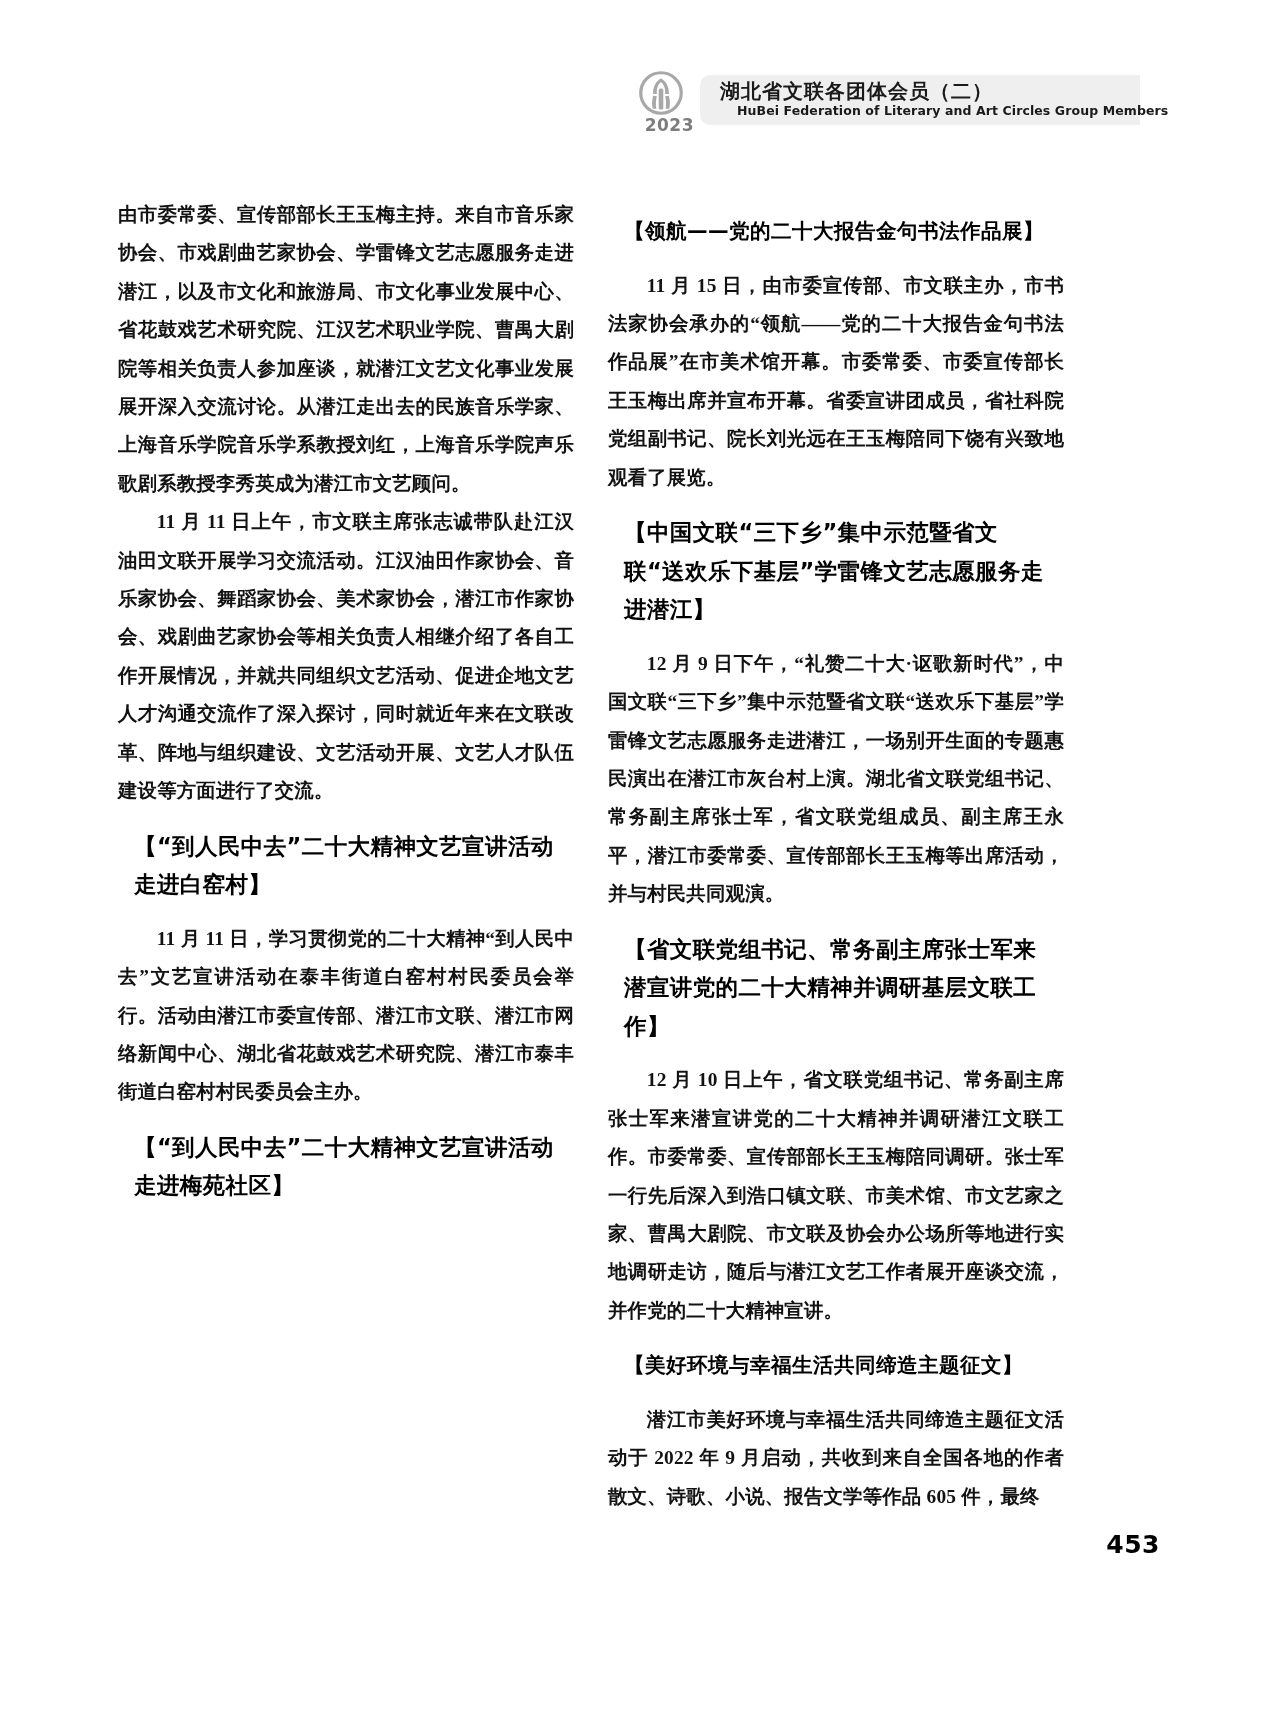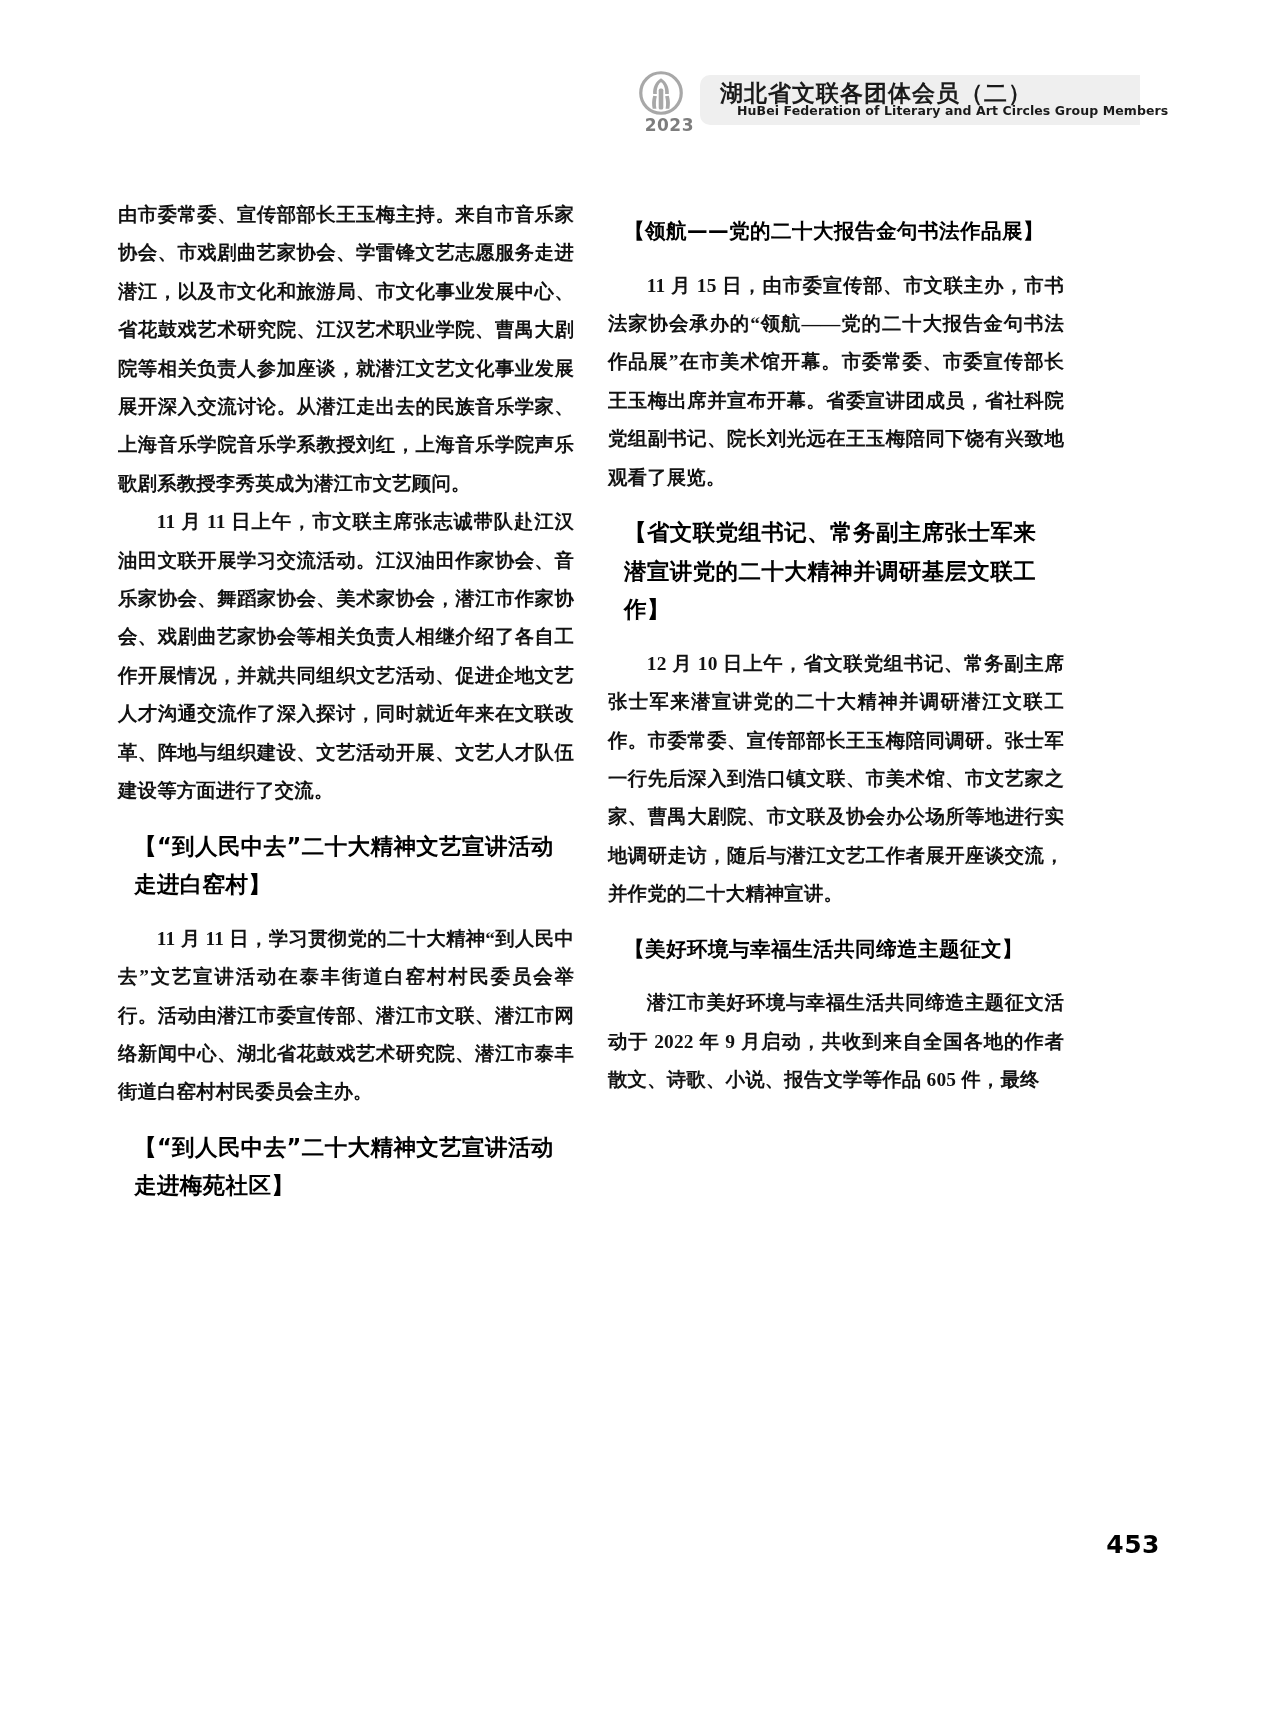--- a/index.html
+++ b/index.html
@@ -62,21 +62,21 @@
     color: #7d7d7d;
     line-height: 20px;
     margin-top: -1px;
   }
   .header-title {
     position: absolute;
     left: 100px;
     top: 8px;
     font-family: "DejaVu Sans", sans-serif;
     font-weight: bold;
-    font-size: 23px;
+    font-size: 20px;
     letter-spacing: 1px;
     color: #1a1a1a;
     white-space: nowrap;
   }
   .header-subtitle {
     position: absolute;
     left: 117px;
     top: 33px;
     font-family: "DejaVu Sans", sans-serif;
     font-weight: bold;
@@ -186,20 +186,22 @@
 
       <h2 class="sec gap-before">【“到人民中去”二十大精神文艺宣讲活动走进梅苑社区】</h2>
 
     </div>
 
     <div class="col col-right">
 
       <h2 class="sec small">【领航——党的二十大报告金句书法作品展】</h2>
       <p class="body">11 月 15 日，由市委宣传部、市文联主办，市书法家协会承办的“领航——党的二十大报告金句书法作品展”在市美术馆开幕。市委常委、市委宣传部长王玉梅出席并宣布开幕。省委宣讲团成员，省社科院党组副书记、院长刘光远在王玉梅陪同下饶有兴致地观看了展览。</p>
 
+      <h2 class="sec gap-before">【中国文联“三下乡”集中示范暨省文联“送欢乐下基层”学雷锋文艺志愿服务走进潜江】</h2>
+      <p class="body">12 月 9 日下午，“礼赞二十大·讴歌新时代”，中国文联“三下乡”集中示范暨省文联“送欢乐下基层”学雷锋文艺志愿服务走进潜江，一场别开生面的专题惠民演出在潜江市灰台村上演。湖北省文联党组书记、常务副主席张士军，省文联党组成员、副主席王永平，潜江市委常委、宣传部部长王玉梅等出席活动，并与村民共同观演。</p>
 
       <h2 class="sec gap-before">【省文联党组书记、常务副主席张士军来潜宣讲党的二十大精神并调研基层文联工作】</h2>
       <p class="body">12 月 10 日上午，省文联党组书记、常务副主席张士军来潜宣讲党的二十大精神并调研潜江文联工作。市委常委、宣传部部长王玉梅陪同调研。张士军一行先后深入到浩口镇文联、市美术馆、市文艺家之家、曹禺大剧院、市文联及协会办公场所等地进行实地调研走访，随后与潜江文艺工作者展开座谈交流，并作党的二十大精神宣讲。</p>
 
       <h2 class="sec small gap-before-sm">【美好环境与幸福生活共同缔造主题征文】</h2>
       <p class="body">潜江市美好环境与幸福生活共同缔造主题征文活动于 2022 年 9 月启动，共收到来自全国各地的作者散文、诗歌、小说、报告文学等作品 605 件，最终</p>
 
     </div>
   </div>
 

